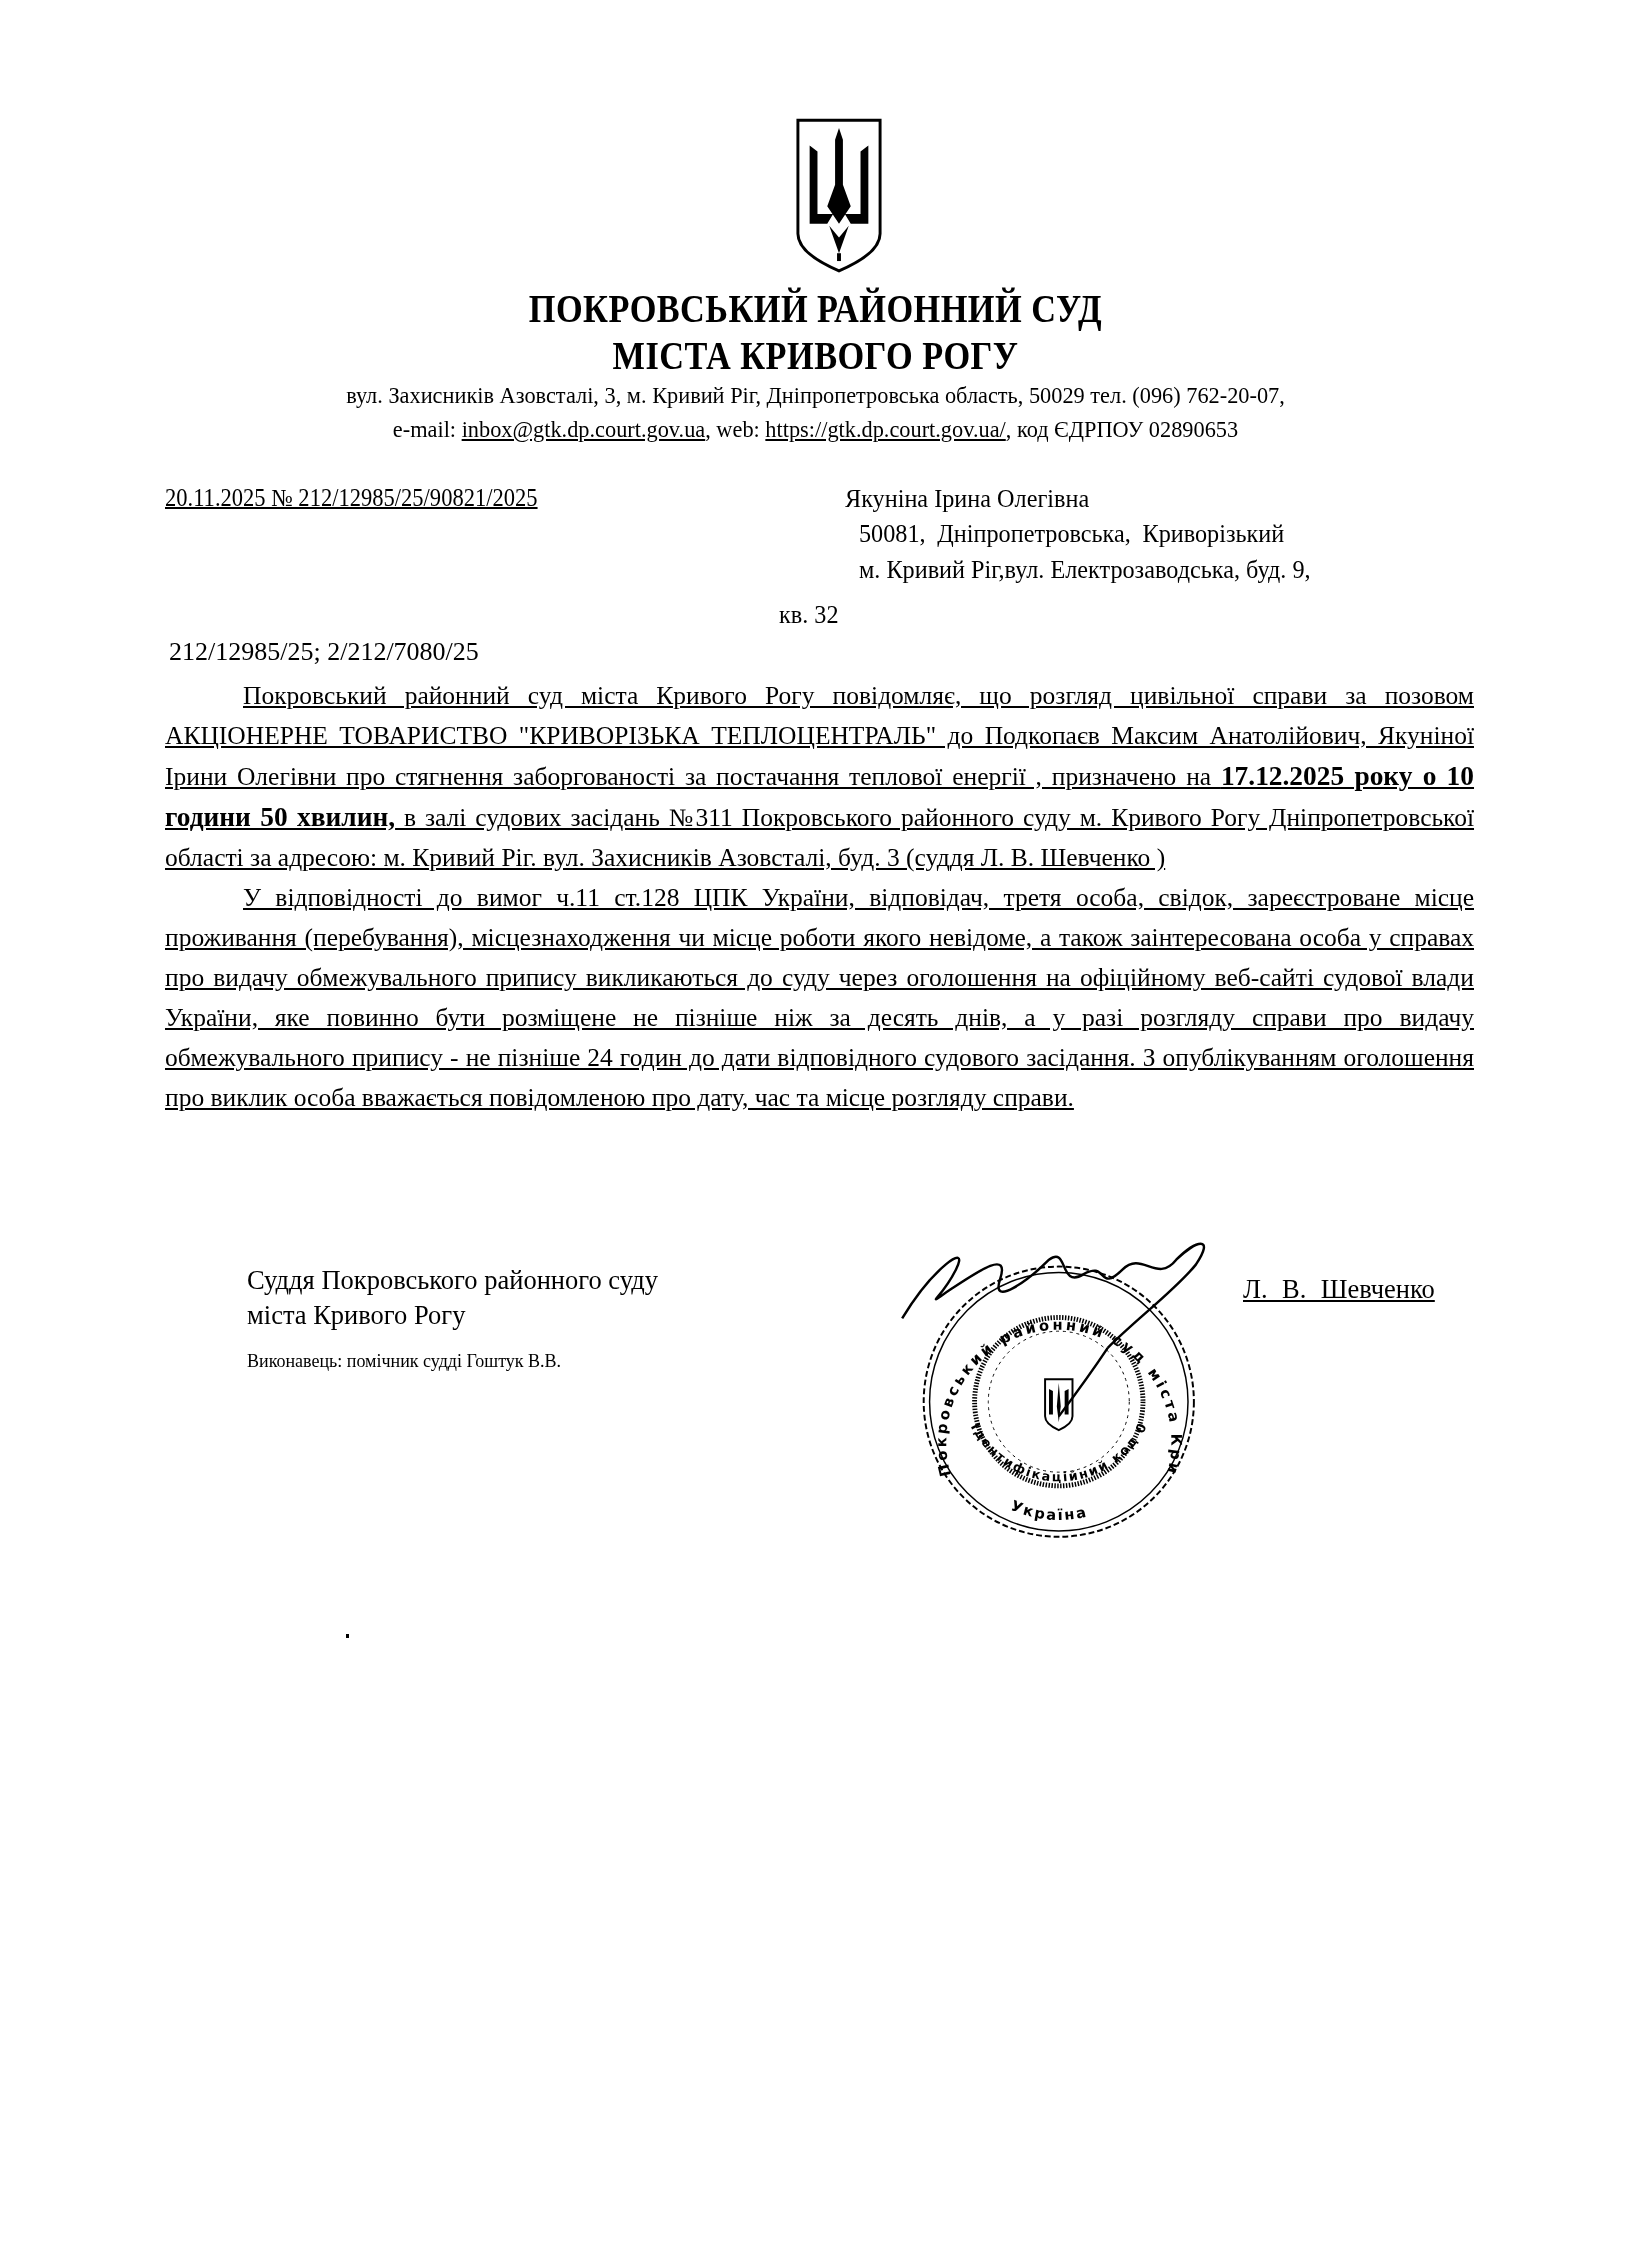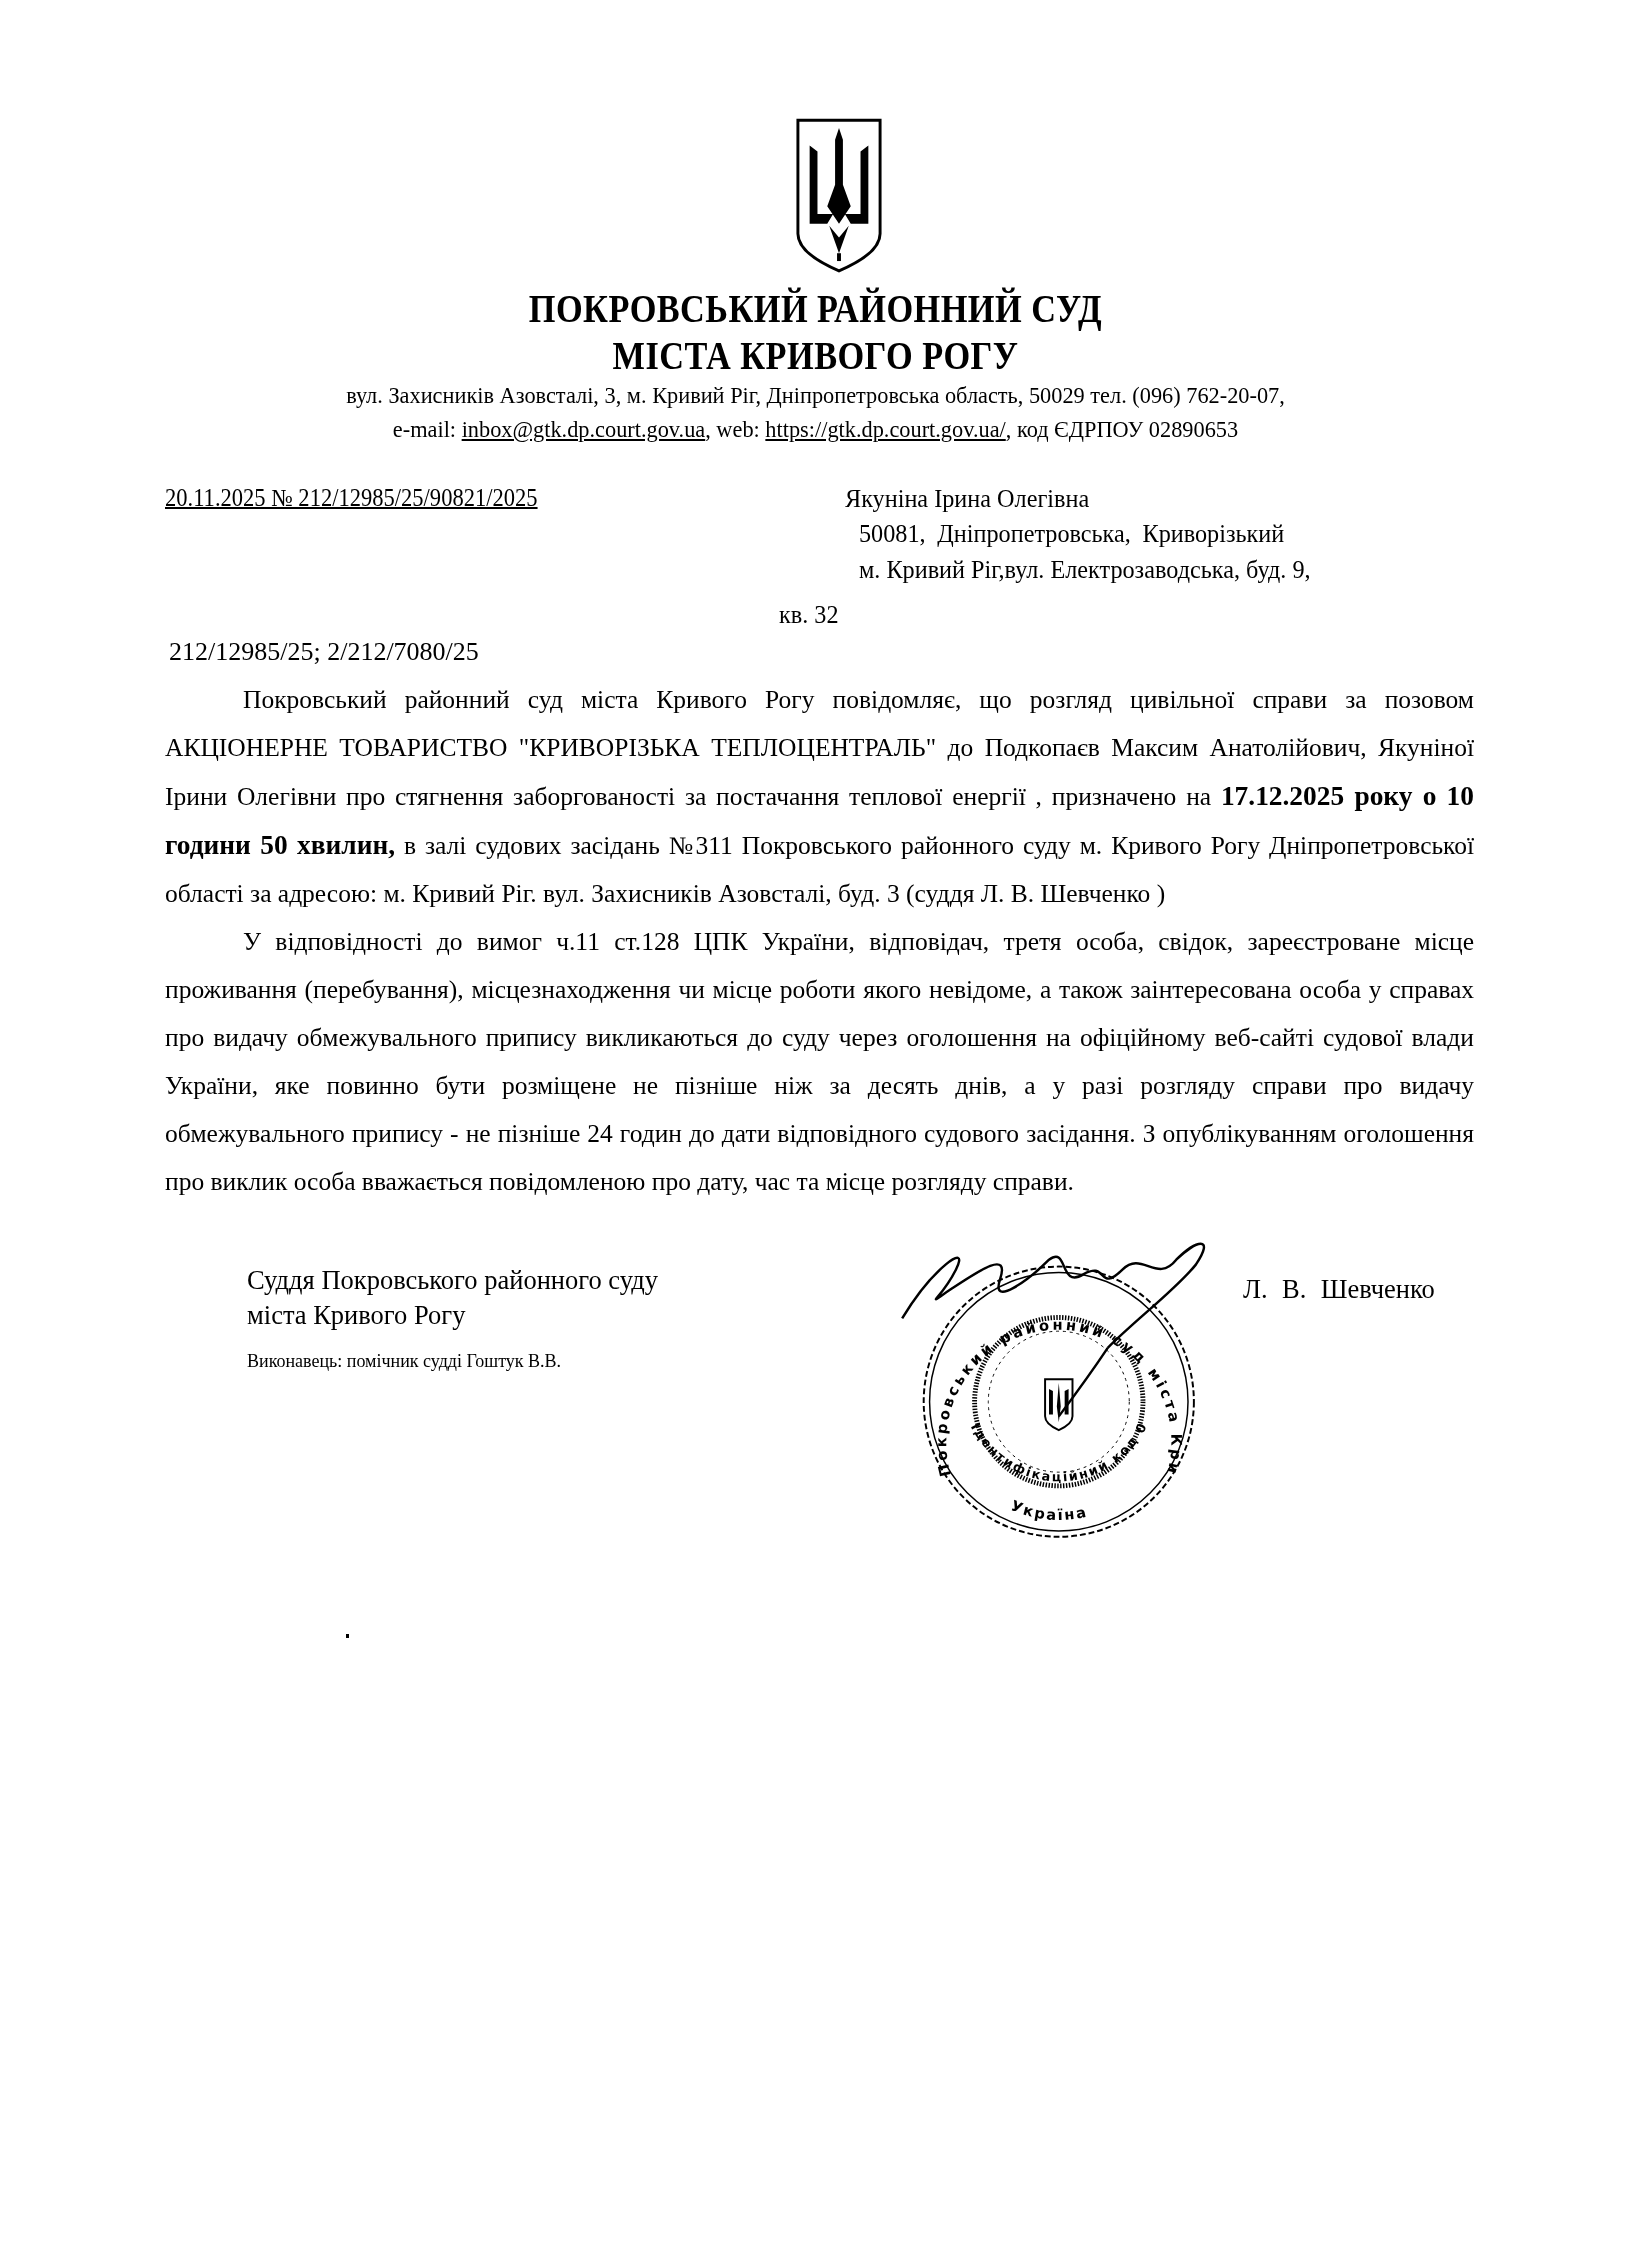--- a/index.html
+++ b/index.html
@@ -15,25 +15,25 @@
   .h1 { top: 382px; }
   .h2 { top: 416px; }
   .u { text-decoration: underline; }
   .ref { left: 165px; top: 484px; font-size: 24.5px; text-decoration: underline; text-decoration-thickness: 2px; transform: scaleX(0.92); transform-origin: left; }
   .addr { font-size: 25.5px; transform: scaleX(0.95); transform-origin: left; white-space: nowrap; }
   .a0 { left: 845px; top: 484px; }
   .a1 { left: 859px; top: 519px; word-spacing: 5.9px; }
   .a2 { left: 859px; top: 555px; }
   .a3 { left: 779px; top: 600px; }
   .cases { left: 169px; top: 637px; font-size: 26px; }
-  .body-text { left: 165px; width: 1309px; top: 676px; font-size: 25.5px; line-height: 48px; text-align: justify; }
+  .body-text { left: 165px; width: 1309px; top: 676px; font-size: 25.5px; line-height: 40px; text-align: justify; text-decoration: underline; }
   .body-text p { margin: 0; text-indent: 78px; }
   .body-text b { font-size: 27.4px; }
   .judge-title { left: 247px; top: 1238px; font-size: 26.5px; line-height: 35px; margin-top: 25px; }
-  .judge-name { left: 1243px; top: 1274px; font-size: 26.5px; word-spacing: 7.8px; }
+  .judge-name { left: 1243px; top: 1274px; font-size: 26.5px; word-spacing: 7.8px; text-decoration: underline; }
   .executor { left: 247px; top: 1351px; font-size: 18px; }
   .stamp { left: 863px; top: 1230px; width: 372px; height: 314px; }
   .dot { left: 346px; top: 1634px; width: 2.9px; height: 3.9px; background: #000; }
 </style>
 </head>
 <body>
 
 <svg class="abs crest" viewBox="0 0 92 162">
   <path d="M4 4 H88 V120 Q88 140 46 158 Q4 140 4 120 Z" fill="none" stroke="#000" stroke-width="3"></path>
   <path d="M46 12 L50 24 L50 70 L58 92 L46 110 L34 92 L42 70 L42 24 Z" fill="#000"></path>

